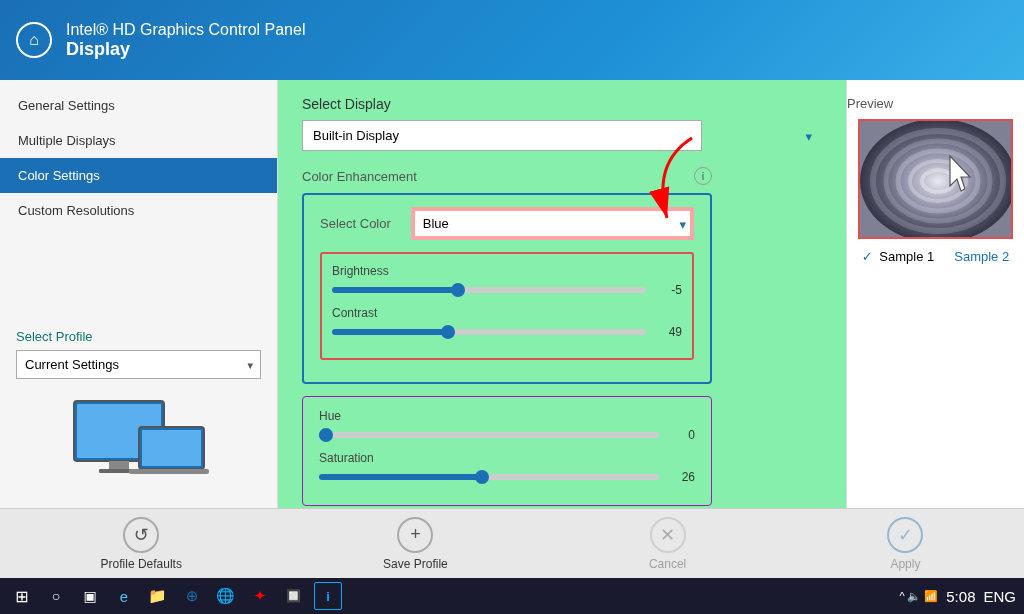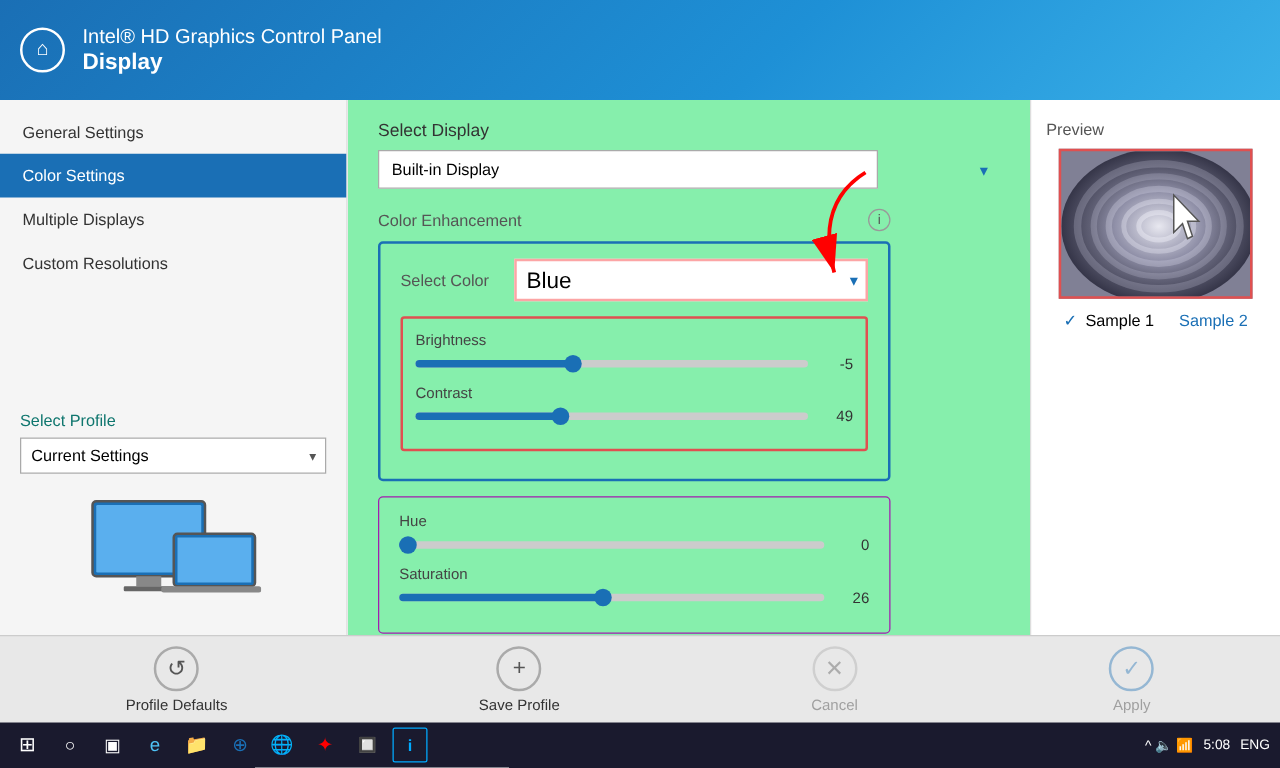--- a/index.html
+++ b/index.html
@@ -126,23 +126,23 @@
       display: flex; align-items: center; gap: 20px;
       margin-bottom: 12px;
     }
     .select-color-label { font-size: 13px; color: #555; }
     .color-select-wrapper {
       position: relative; flex: 1;
     }
     .color-select {
       width: 100%;
       padding: 5px 28px 5px 8px;
-      border: 2px solid #fca5a5;
+      border: 4px solid #fca5a5;
       background: white;
-      font-size: 18px;
+      font-size: 13px;
       appearance: none;
       cursor: pointer;
     }
     .color-select-arrow {
       position: absolute; right: 8px; top: 50%; transform: translateY(-50%);
       color: #1a6fb5; font-size: 13px; pointer-events: none;
     }
 
     
     .slider-section {
@@ -187,22 +187,22 @@
     
     .hue-sat-panel {
       border: 1px solid #a21caf;
       border-radius: 4px;
       padding: 12px 16px;
       width: 410px;
     }
 
     
     .preview-panel {
-      width: 200px;
-      padding: 16px 12px;
+      width: 178px;
+      padding: 16px 0;
       background: white;
       border-left: 1px solid #ddd;
       display: flex;
       flex-direction: column;
       align-items: center;
     }
     .preview-label { font-size: 13px; color: #555; margin-bottom: 8px; align-self: flex-start; }
     .preview-samples {
       display: flex; gap: 20px; align-items: center;
     }
@@ -251,21 +251,21 @@
       font-size: 14px;
     }
     .taskbar-win-btn {
       color: white; font-size: 16px;
     }
     .taskbar-right {
       margin-left: auto;
       display: flex; align-items: center; gap: 8px;
       color: white; font-size: 11px;
     }
-    .taskbar-time { color: white; font-size: 11px; }
+    .taskbar-time { color: white; font-size: 15px; }
 
     .relative-wrapper {
       position: relative;
     }
   </style>
 </head>
 <body>
 
 <div class="header">
   <div class="header-home-icon">
@@ -274,22 +274,22 @@
   <div style="display:flex; flex-direction:column;">
     <div style="color:white; font-size:16px; font-weight:300;">Intel® HD Graphics Control Panel</div>
     <div style="color:white; font-size:18px; font-weight:600;">Display</div>
   </div>
 </div>
 
 <div class="main-layout relative-wrapper">
 
   <div class="sidebar">
     <div class="sidebar-item">General Settings</div>
+    <div class="sidebar-item">Multiple Displays</div>
     <div class="sidebar-item active">Color Settings</div>
-    <div class="sidebar-item">Multiple Displays</div>
     <div class="sidebar-item">Custom Resolutions</div>
 
     <div class="sidebar-bottom">
       <div class="select-profile-label">Select Profile</div>
       <div class="profile-select-wrapper">
         <select class="profile-select">
           <option>Current Settings</option>
         </select>
         <span class="profile-select-arrow">▾</span>
       </div>

